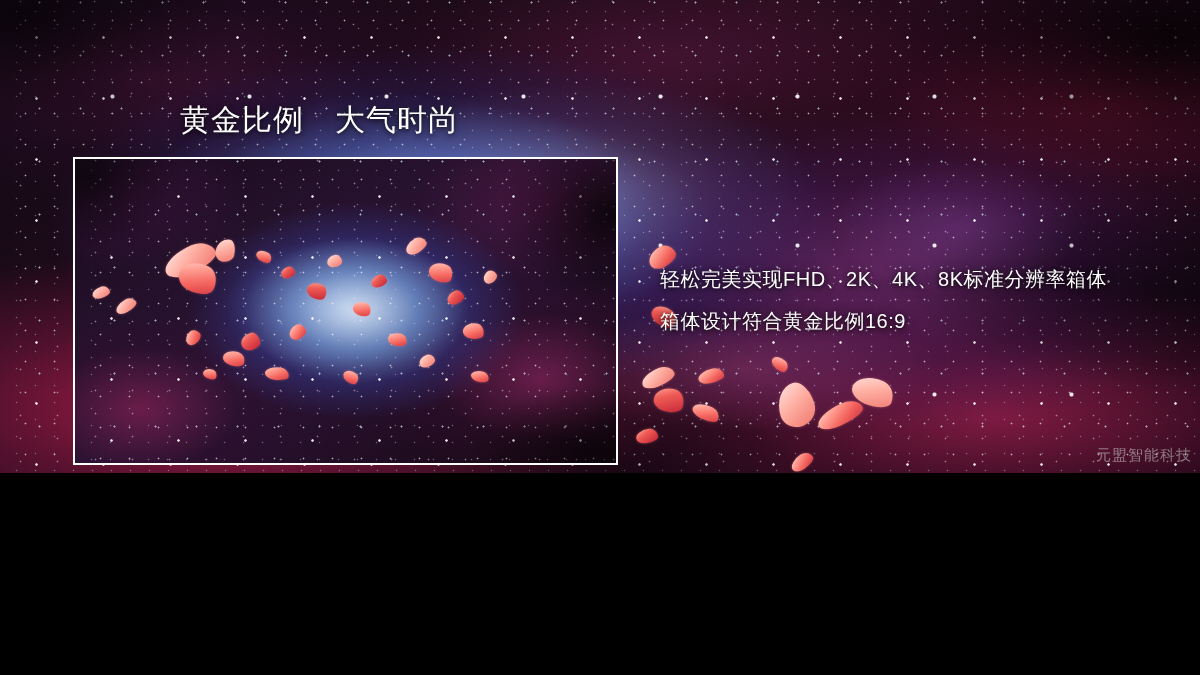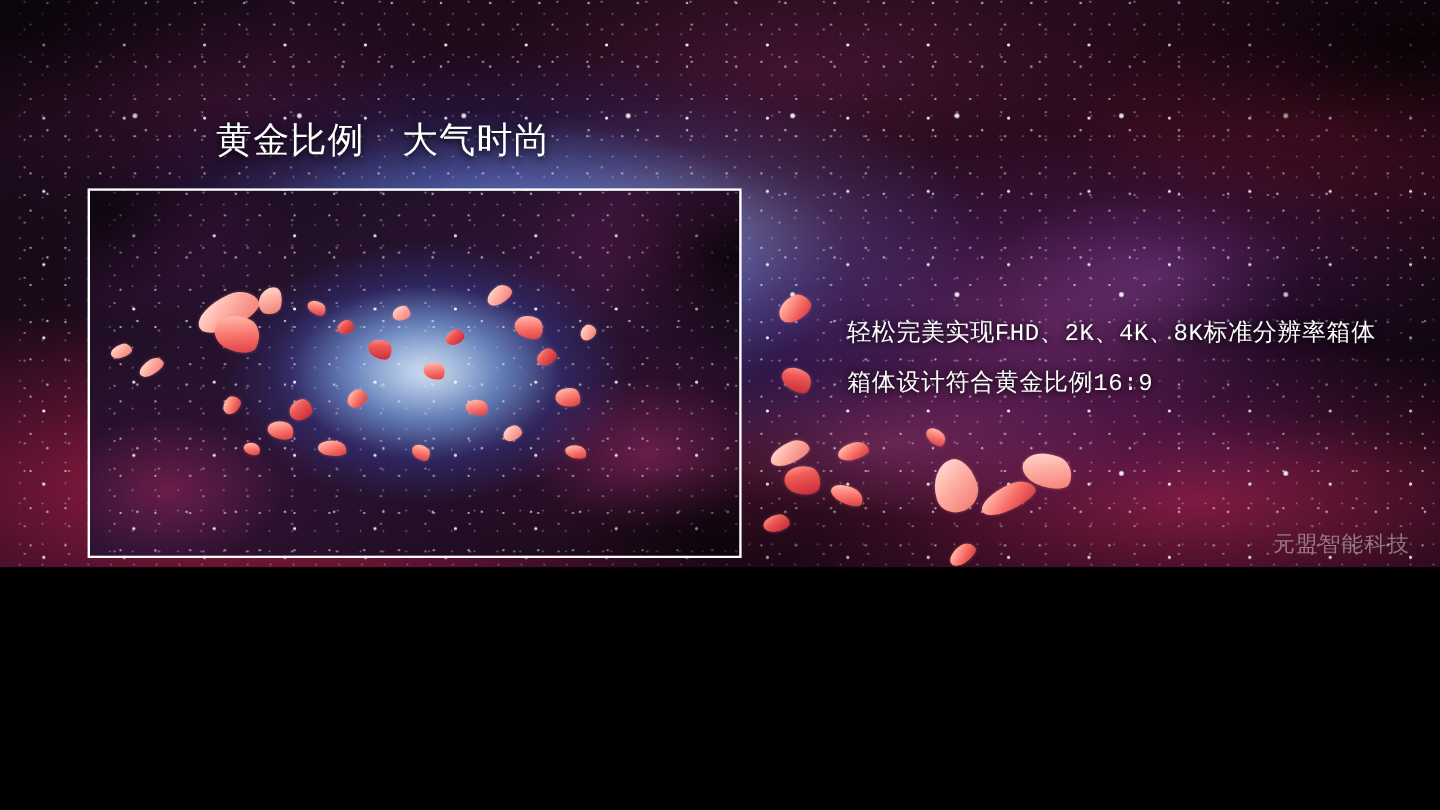--- a/index.html
+++ b/index.html
@@ -5,21 +5,21 @@
   html, body {
     margin: 0;
     padding: 0;
     background: #000;
   }
   #slide {
     position: relative;
     width: 1200px;
     height: 473px;
     overflow: hidden;
-    font-family: Liberation Mono, monospace;
+    font-family: Liberation Sans, sans-serif;
     background: #0a0408;
   }
 
   
   .bg-layer {
     position: absolute;
     inset: 0;
     pointer-events: none;
   }
   .bg-base {
@@ -139,27 +139,26 @@
     top: 258px;
     width: 520px;
   }
   #body-copy .line {
     font-size: 20px;
     line-height: 42px;
     color: #ffffff;
     letter-spacing: 0.5px;
     white-space: nowrap;
     text-shadow: 0 1px 4px rgba(0,0,0,0.8), 0 0 12px rgba(0,0,0,0.55);
-    margin-left: 46px;
   }
   #watermark {
     position: absolute;
-    right: 25px;
+    right: 8px;
     bottom: 8px;
-    font-size: 18px;
+    font-size: 15px;
     line-height: 20px;
     color: rgba(205,205,205,0.55);
     letter-spacing: 1px;
   }
 </style>
 </head>
 <body>
 
 <div id="slide">
 

